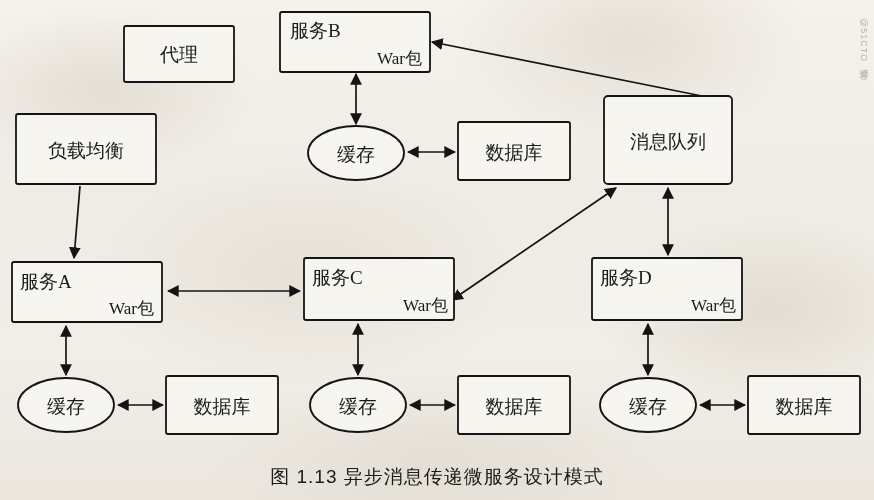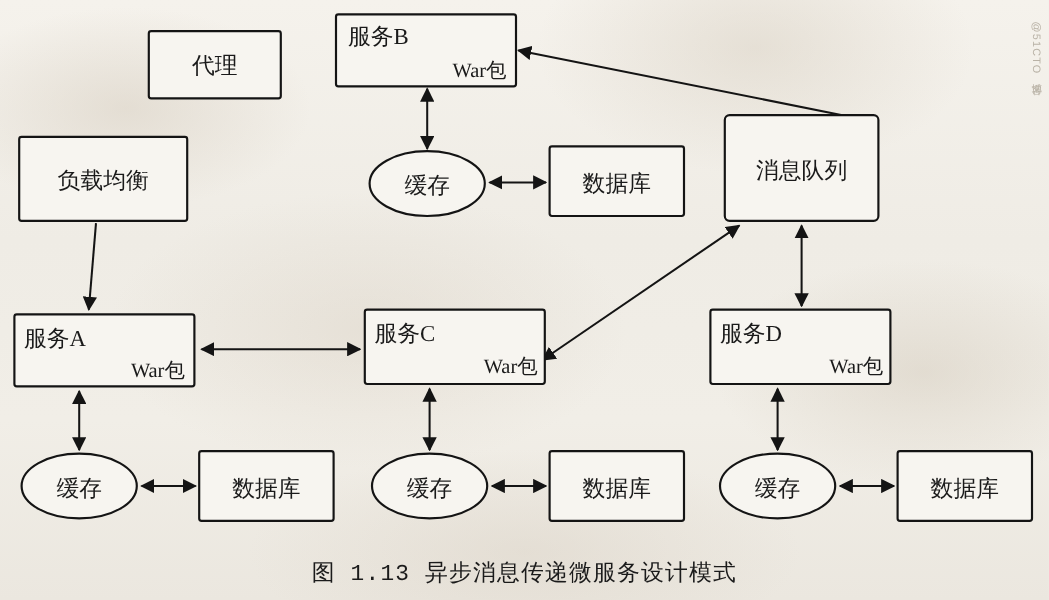--- a/index.html
+++ b/index.html
@@ -44,21 +44,21 @@
   }
   .caption {
     position: absolute;
     left: 0;
     right: 0;
     bottom: 10px;
     text-align: center;
     font-size: 19px;
     color: #1b1b1b;
     letter-spacing: 1px;
-    font-family: Liberation Mono, monospace;
+    font-family: Liberation Sans, sans-serif;
   }
   .watermark {
     position: absolute;
     right: 4px;
     top: 18px;
     writing-mode: vertical-rl;
     font-size: 9px;
     color: #b9b2a6;
     letter-spacing: 1px;
     font-family: "Liberation Sans", sans-serif;

